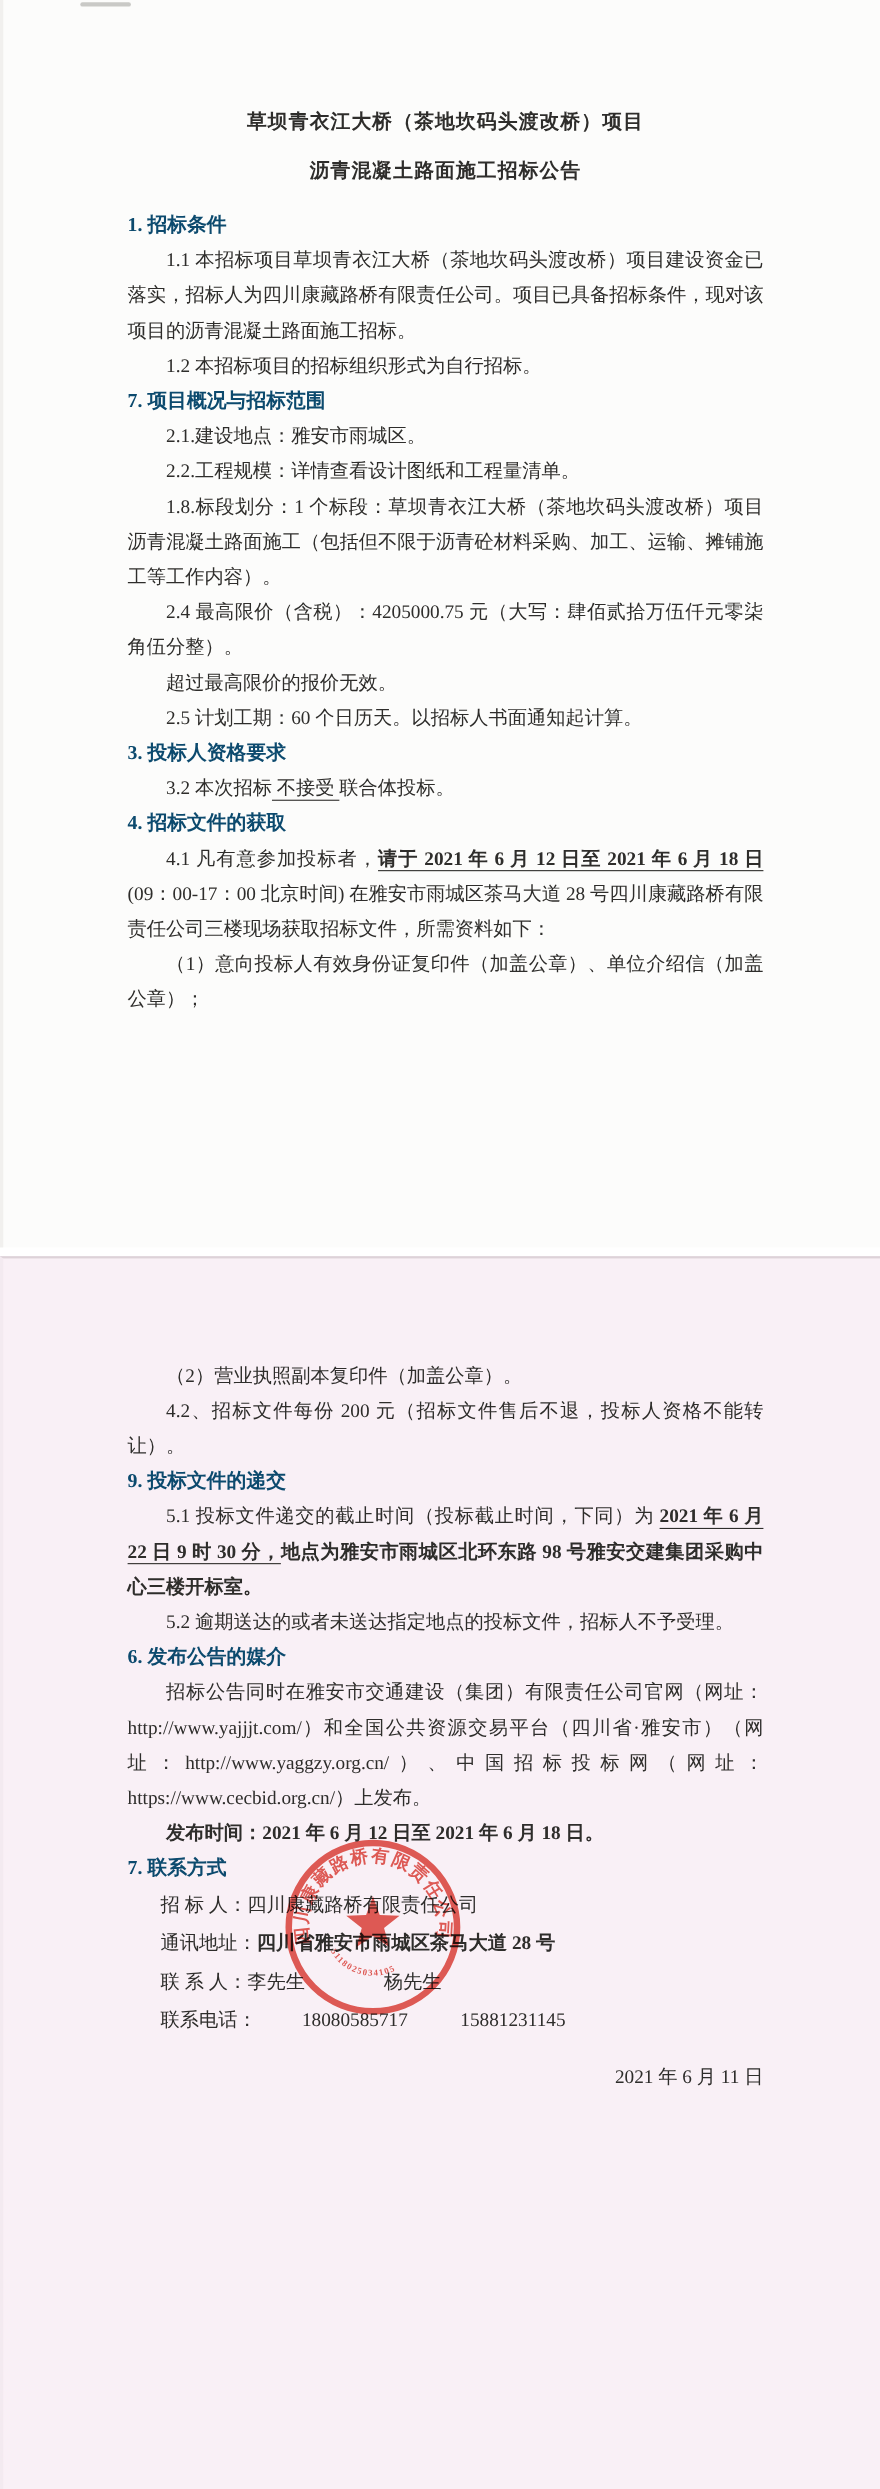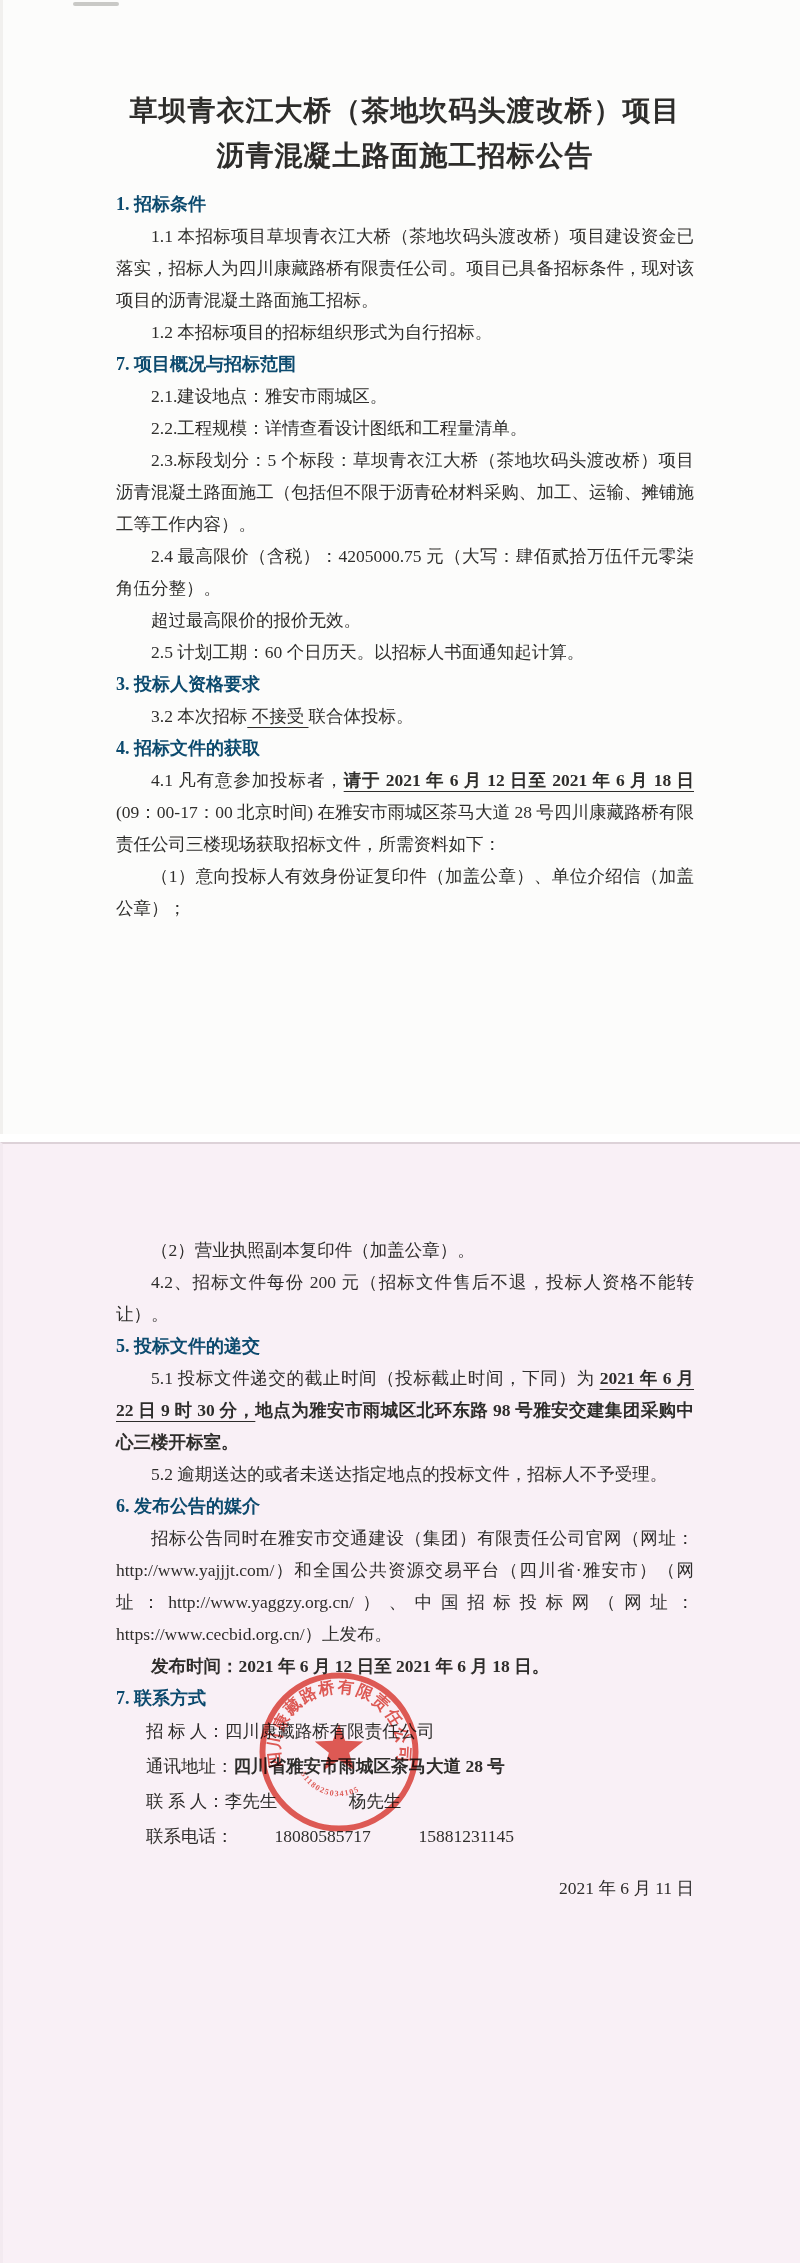--- a/index.html
+++ b/index.html
@@ -22,21 +22,21 @@
     background:#f9f0f6;
     padding:90px 106px 0 113px;
     border-top:2px solid #ddd2d8;
     border-left:3px solid #f3eaf0;
   }
   .scan-artifact{
     position:absolute;top:2px;left:70px;width:46px;height:4px;
     background:#c9c9c6;border-radius:2px;
   }
   .doc-title{
-    font-size:28px;font-weight:bold;text-align:center;
+    font-size:18px;font-weight:bold;text-align:center;
     line-height:45px;margin:0;letter-spacing:1px;
   }
   .title-block{margin-bottom:10px;}
   .heading{
     font-size:18px;font-weight:bold;line-height:32px;margin:0;
     color:#0c4a6e;
   }
   .para{
     font-size:17.5px;line-height:32px;margin:0;
     text-indent:2em;text-align:justify;
@@ -77,40 +77,40 @@
     <h1 class="doc-title">沥青混凝土路面施工招标公告</h1>
   </div>
 
   <p class="heading">1. 招标条件</p>
   <p class="para">1.1 本招标项目草坝青衣江大桥（茶地坎码头渡改桥）项目建设资金已落实，招标人为四川康藏路桥有限责任公司。项目已具备招标条件，现对该项目的沥青混凝土路面施工招标。</p>
   <p class="para">1.2 本招标项目的招标组织形式为自行招标。</p>
 
   <p class="heading">7. 项目概况与招标范围</p>
   <p class="para">2.1.建设地点：雅安市雨城区。</p>
   <p class="para">2.2.工程规模：详情查看设计图纸和工程量清单。</p>
-  <p class="para">2.3.标段划分：5 个标段：草坝青衣江大桥（茶地坎码头渡改桥）项目沥青混凝土路面施工（包括但不限于沥青砼材料采购、加工、运输、摊铺施工等工作内容）。</p>
+  <p class="para">1.8.标段划分：1 个标段：草坝青衣江大桥（茶地坎码头渡改桥）项目沥青混凝土路面施工（包括但不限于沥青砼材料采购、加工、运输、摊铺施工等工作内容）。</p>
   <p class="para">2.4 最高限价（含税）：4205000.75 元（大写：肆佰贰拾万伍仟元零柒角伍分整）。</p>
   <p class="para">超过最高限价的报价无效。</p>
   <p class="para">2.5 计划工期：60 个日历天。以招标人书面通知起计算。</p>
 
   <p class="heading">3. 投标人资格要求</p>
   <p class="para"><span>3.2 本次招标</span><span class="u"> 不接受 </span><span>联合体投标。</span></p>
 
   <p class="heading">4. 招标文件的获取</p>
   <p class="para"><span>4.1 凡有意参加投标者，</span><span class="ub">请于 2021 年 6 月 12 日至 2021 年 6 月 18 日</span><span>(09：00-17：00  北京时间) 在雅安市雨城区茶马大道 28 号四川康藏路桥有限责任公司三楼现场获取招标文件，所需资料如下：</span></p>
   <p class="para">（1）意向投标人有效身份证复印件（加盖公章）、单位介绍信（加盖公章）；</p>
 </div>
 
 <div class="page-gap"></div>
 
 <div class="page page-2">
   <p class="para">（2）营业执照副本复印件（加盖公章）。</p>
   <p class="para">4.2、招标文件每份 200 元（招标文件售后不退，投标人资格不能转让）。</p>
 
-  <p class="heading">5. 投标文件的递交</p>
+  <p class="heading">9. 投标文件的递交</p>
   <p class="para"><span>5.1 投标文件递交的截止时间（投标截止时间，下同）为 </span><span class="ub">2021 年 6 月 22 日 9 时 30 分，</span><span class="b">地点为雅安市雨城区北环东路 98 号雅安交建集团采购中心三楼开标室。</span></p>
   <p class="para">5.2 逾期送达的或者未送达指定地点的投标文件，招标人不予受理。</p>
 
   <p class="heading">6. 发布公告的媒介</p>
   <p class="para">招标公告同时在雅安市交通建设（集团）有限责任公司官网（网址：http://www.yajjjt.com/）和全国公共资源交易平台（四川省·雅安市）（网址：http://www.yaggzy.org.cn/）、中国招标投标网（网址：https://www.cecbid.org.cn/）上发布。</p>
   <p class="para b">发布时间：2021 年 6 月 12 日至 2021 年 6 月 18 日。</p>
 
   <p class="heading">7. 联系方式</p>
   <p class="contact-row"><span class="contact-label">招 标 人：</span><span>四川康藏路桥有限责任公司</span></p>
   <p class="contact-row"><span class="contact-label">通讯地址：</span><span class="b">四川省雅安市雨城区茶马大道 28 号</span></p>

